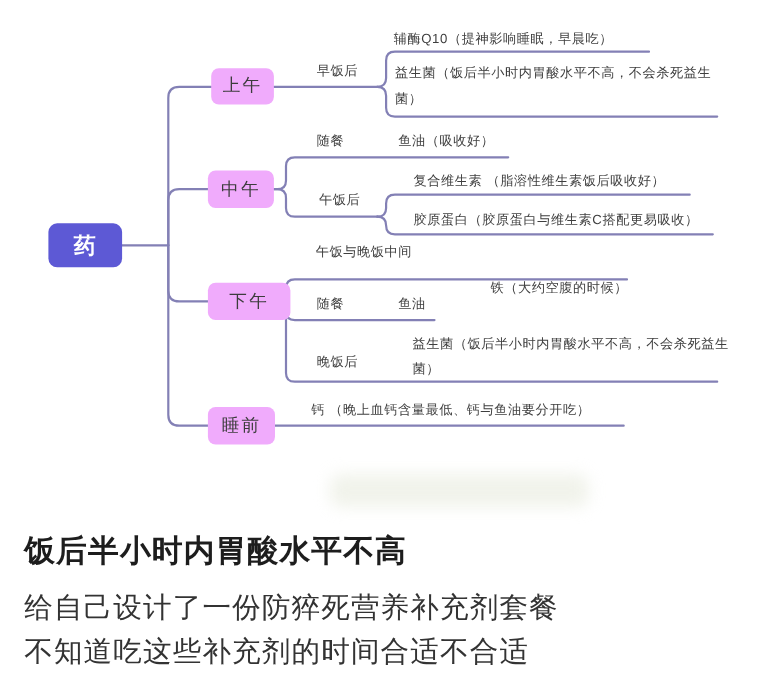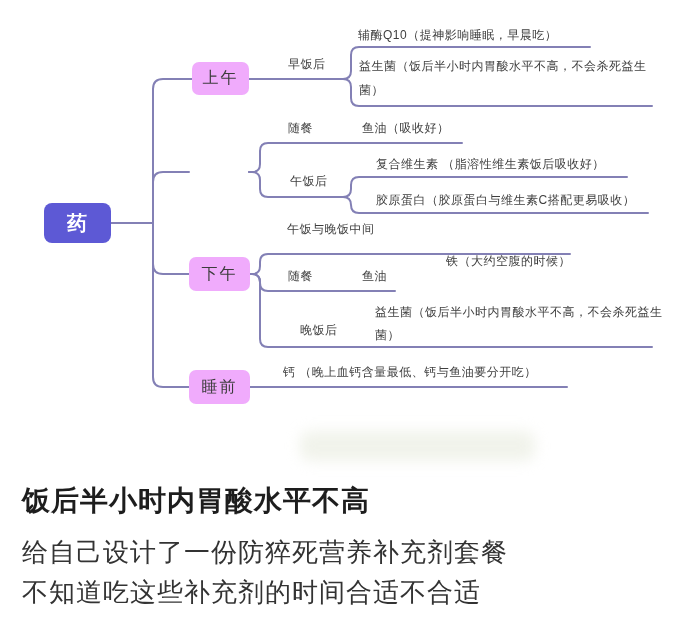--- a/index.html
+++ b/index.html
@@ -19,21 +19,21 @@
     font-size: 20px; font-weight: 600; display: flex; align-items: center; justify-content: center;
     letter-spacing: 1px;
   }
   .branch-node {
     position: absolute; background: #f0abfc; border-radius: 7px; color: #3c3c3c;
     font-size: 16px; display: flex; align-items: center; justify-content: center;
     letter-spacing: 2px;
   }
   .bn-sw { left: 192px; top: 62px;  width: 57px; height: 33px; }
   .bn-zw { left: 189px; top: 155px; width: 60px; height: 34px; }
-  .bn-xw { left: 189px; top: 257px; width: 61px; height: 34px; }
+  .bn-xw { left: 189px; top: 257px; width: 75px; height: 34px; }
   .bn-sq { left: 189px; top: 370px; width: 61px; height: 34px; }
 
   .node-label {
     position: absolute; font-size: 12px; line-height: 17px; color: #3e3e3e;
     white-space: nowrap; letter-spacing: 0.5px;
   }
   .node-label.wrap { white-space: normal; line-height: 24px; }
 
   .watermark {
     position: absolute; left: 300px; top: 431px; width: 235px; height: 30px;
@@ -69,38 +69,39 @@
     <path d="M 250 274 H 252 Q 260 274 260 266 V 262 Q 260 254 268 254 H 570"></path>
     <path d="M 250 274 H 252 Q 260 274 260 282 V 283 Q 260 291 268 291 H 395"></path>
     <path d="M 250 274 H 252 Q 260 274 260 282 V 339 Q 260 347 268 347 H 652"></path>
 
     <path d="M 250 387 H 567"></path>
   </svg>
 
   <div class="root-node">药</div>
 
   <div class="branch-node bn-sw">上午</div>
+  <div class="branch-node bn-zw">中午</div>
   <div class="branch-node bn-xw">下午</div>
   <div class="branch-node bn-sq">睡前</div>
 
   <div class="node-label" style="left:288px; top:56px;">早饭后</div>
   <div class="node-label" style="left:358px; top:27px;">辅酶Q10（提神影响睡眠，早晨吃）</div>
   <div class="node-label wrap" style="left:359px; top:54px; width:292px;">益生菌（饭后半小时内胃酸水平不高，不会杀死益生菌）</div>
 
   <div class="node-label" style="left:288px; top:120px;">随餐</div>
   <div class="node-label" style="left:362px; top:120px;">鱼油（吸收好）</div>
   <div class="node-label" style="left:290px; top:173px;">午饭后</div>
   <div class="node-label" style="left:376px; top:156px;text-align:center;">复合维生素 （脂溶性维生素饭后吸收好）</div>
   <div class="node-label" style="left:376px; top:192px;">胶原蛋白（胶原蛋白与维生素C搭配更易吸收）</div>
 
   <div class="node-label" style="left:287px; top:221px;text-align:right;">午饭与晚饭中间</div>
   <div class="node-label" style="left:446px; top:231px;margin-top:22px;">铁（大约空腹的时候）</div>
   <div class="node-label" style="left:288px; top:268px;">随餐</div>
   <div class="node-label" style="left:362px; top:268px;">鱼油</div>
-  <div class="node-label" style="left:300px; top:322px;">晚饭后</div>
+  <div class="node-label" style="left:288px; top:322px;font-family:Liberation Mono, monospace;">晚饭后</div>
   <div class="node-label wrap" style="left:375px; top:301px; width:292px; line-height:23px;">益生菌（饭后半小时内胃酸水平不高，不会杀死益生菌）</div>
 
   <div class="node-label" style="left:283px; top:364px;">钙 （晚上血钙含量最低、钙与鱼油要分开吃）</div>
 
   <div class="watermark"></div>
 
   <div class="caption">
     <div class="caption-title">饭后半小时内胃酸水平不高</div>
     <div class="caption-line">给自己设计了一份防猝死营养补充剂套餐</div>
     <div class="caption-line">不知道吃这些补充剂的时间合适不合适</div>

